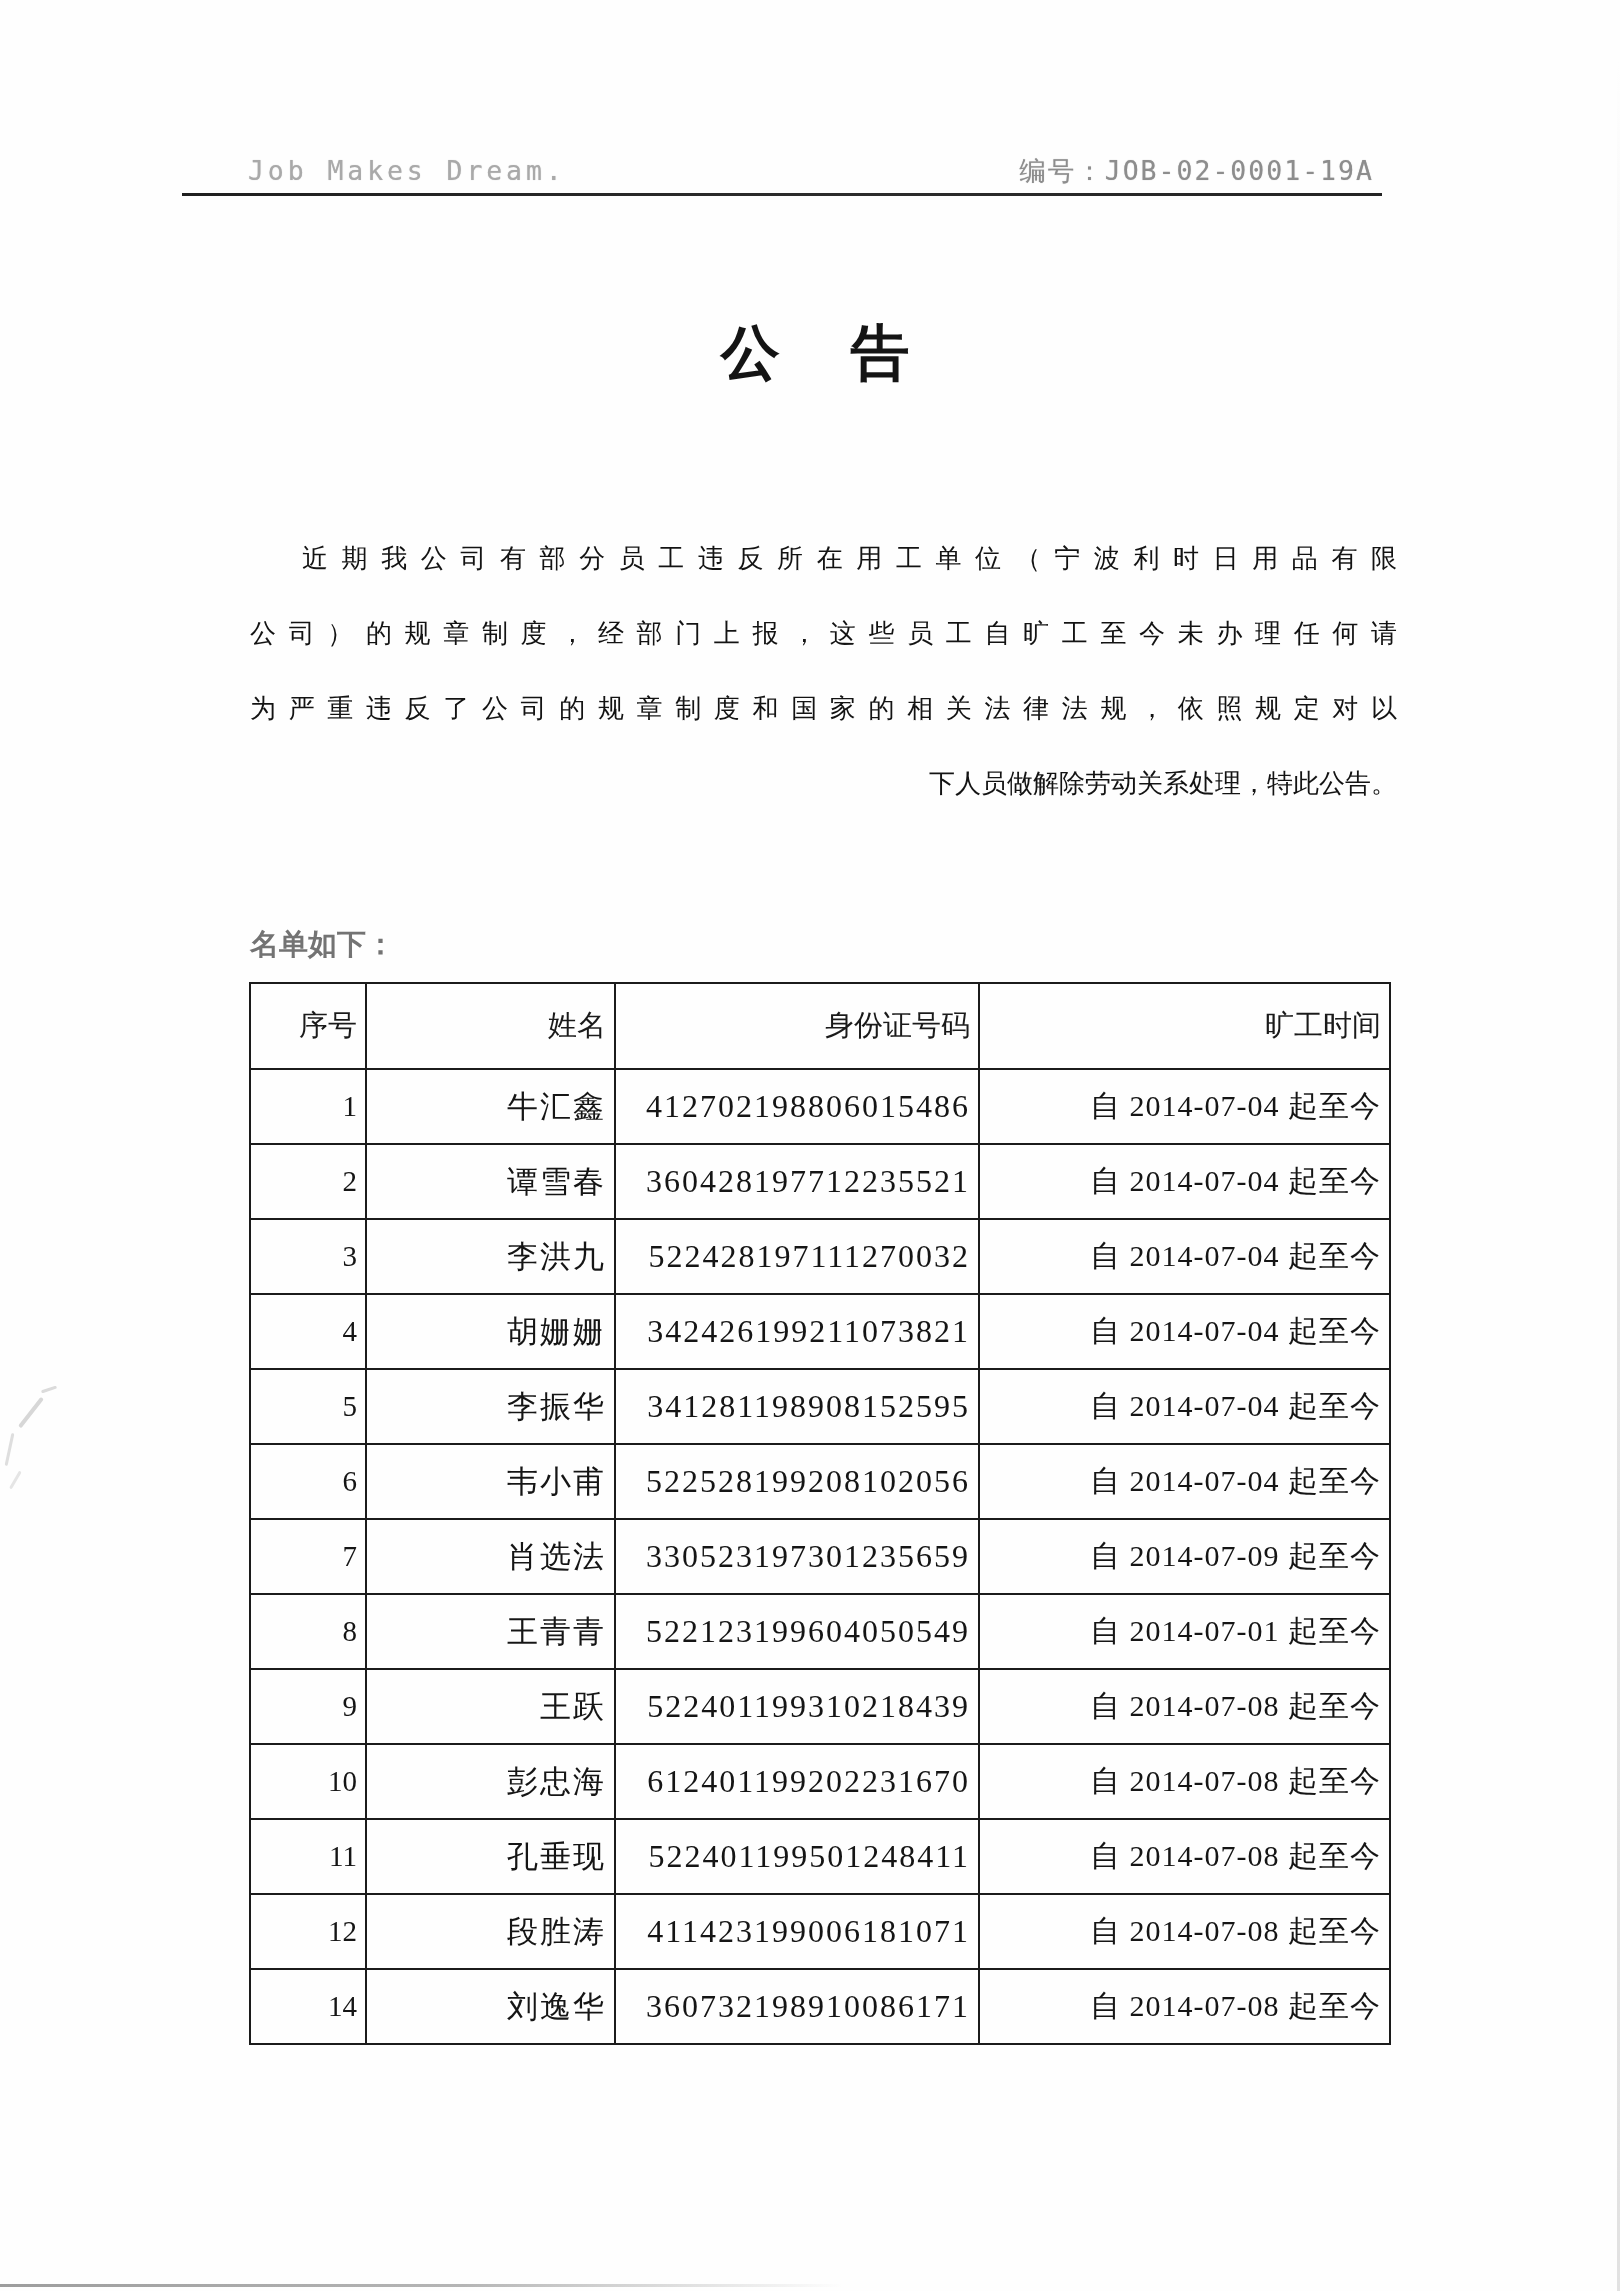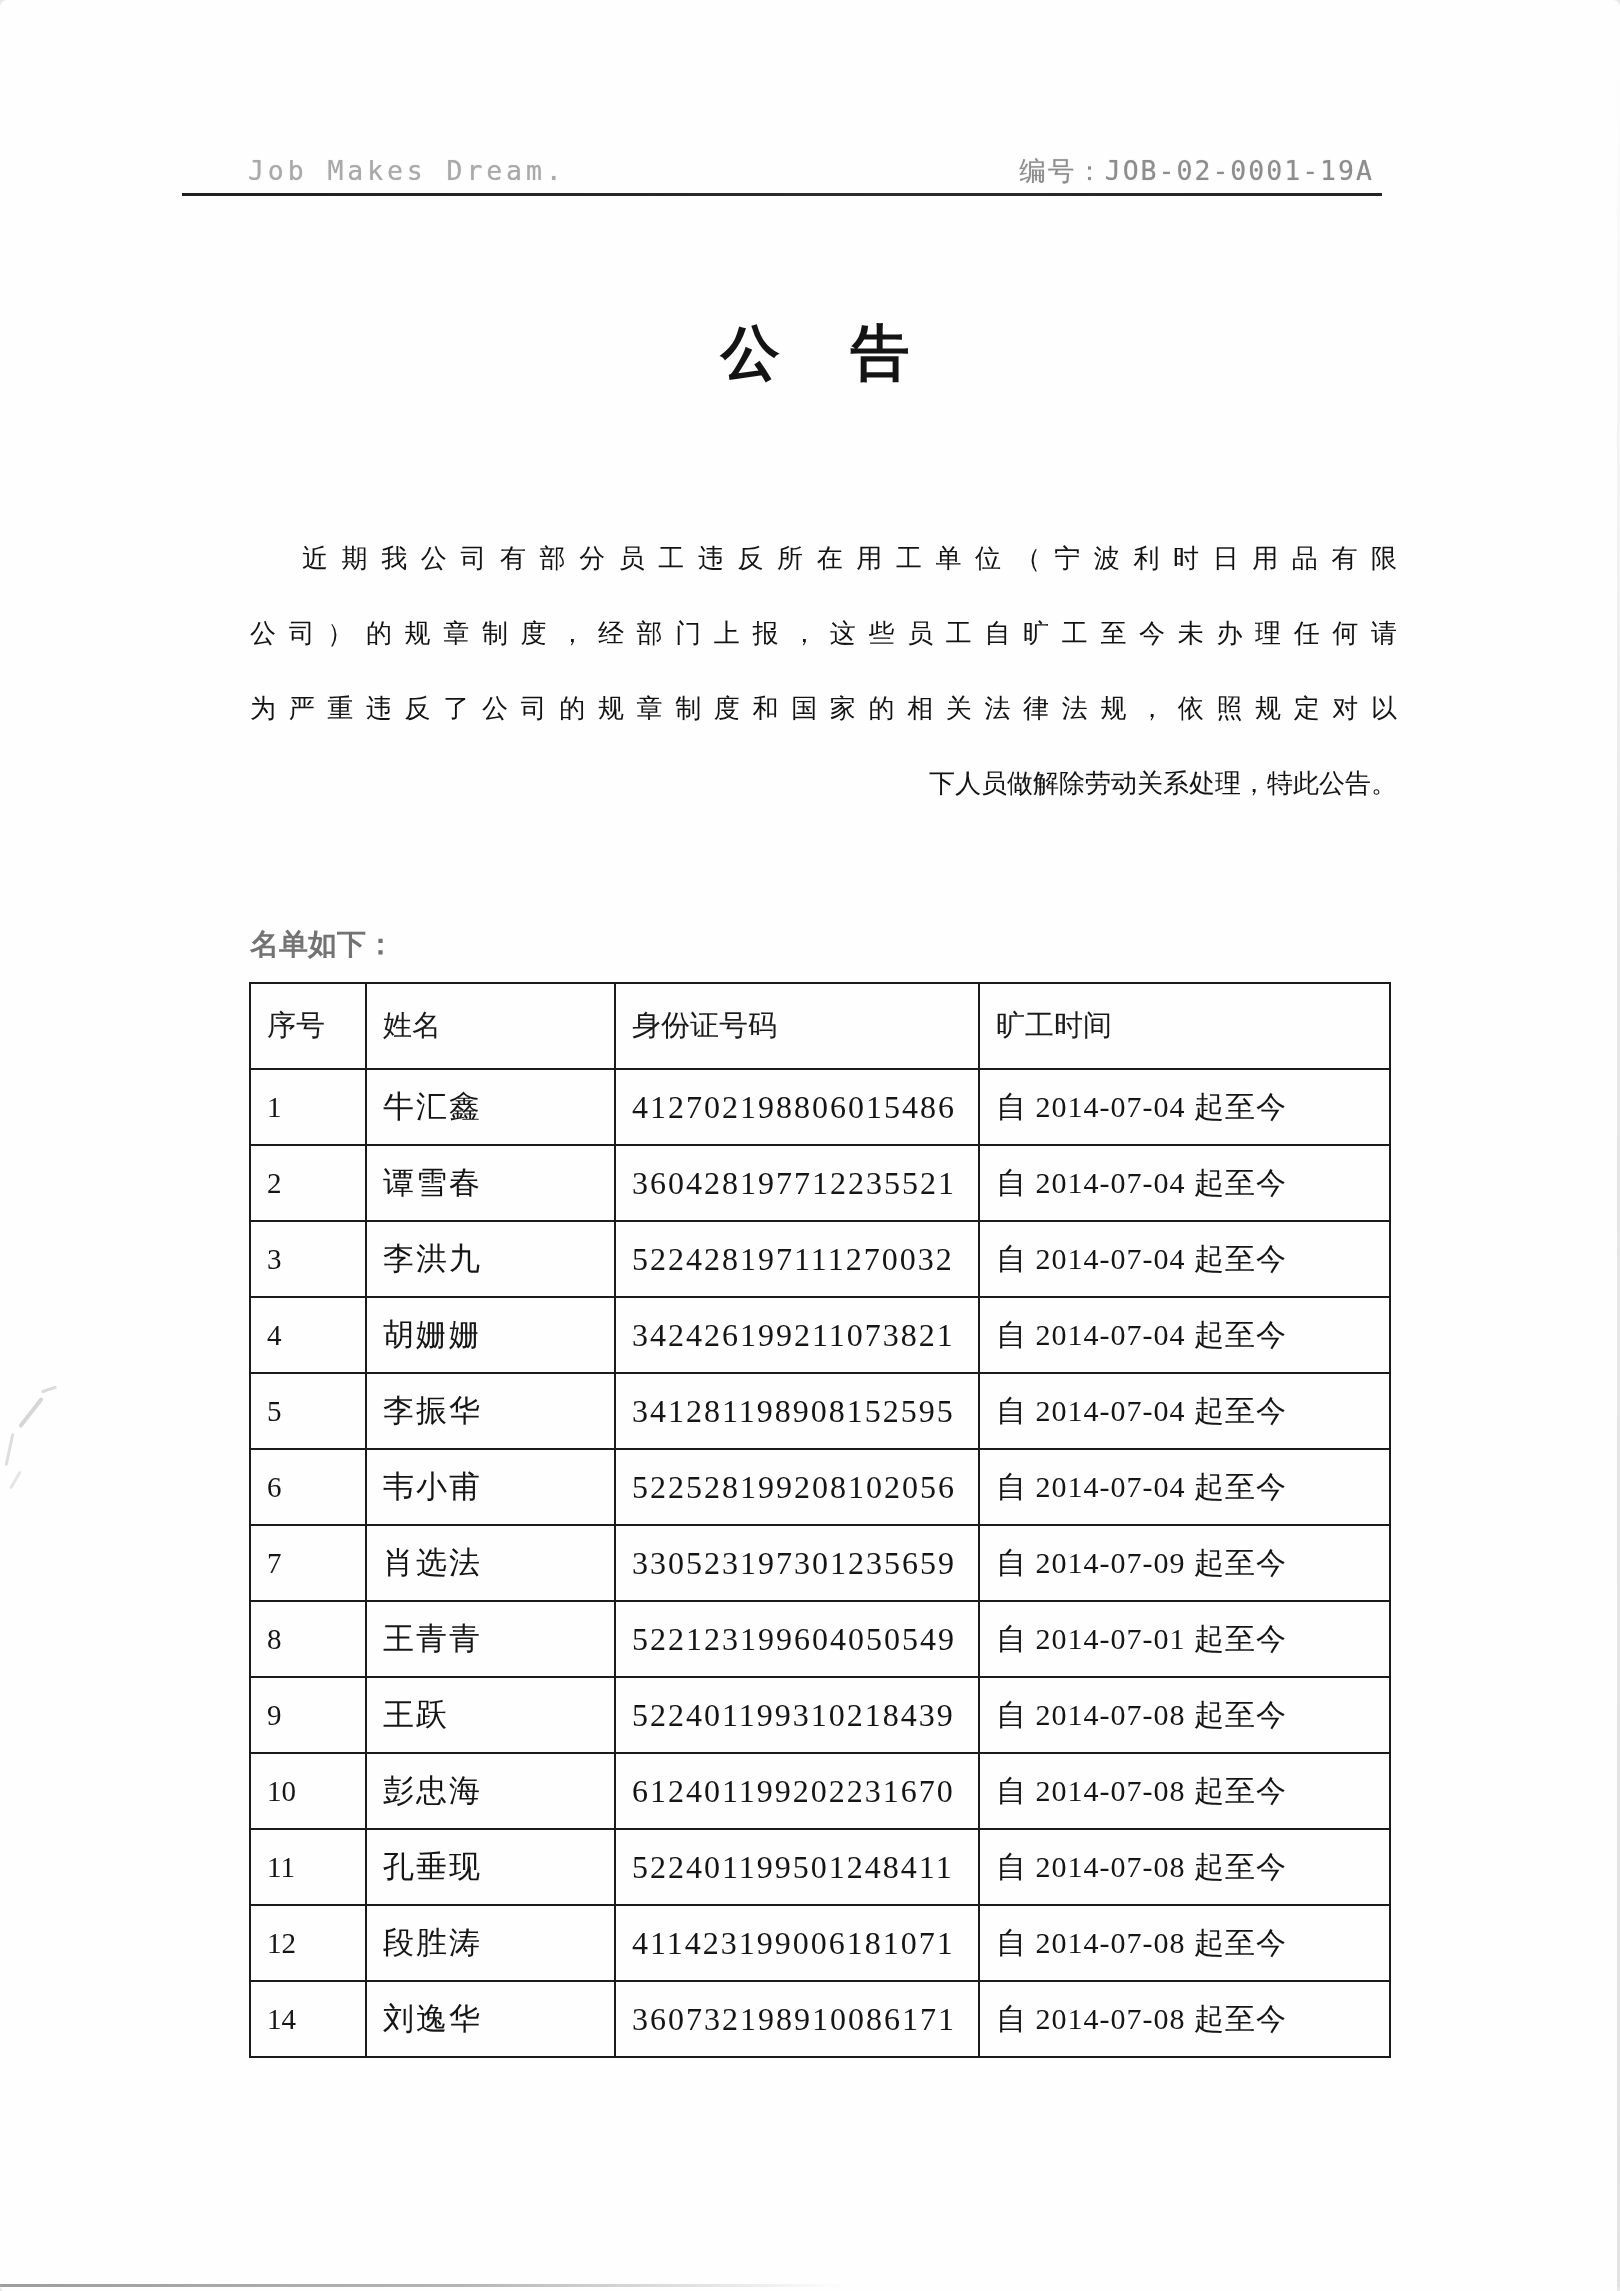--- a/index.html
+++ b/index.html
@@ -4,21 +4,20 @@
 <style>
   html,body{margin:0;padding:0;background:#e8e8e8;}
   .page{
     position:relative;
     width:1620px;height:2292px;
     margin:0 auto;
     background:#fefefe;
     overflow:hidden;
     font-family:"Liberation Serif","DejaVu Serif",serif;
     color:#161616;
-    border-radius:7px;
   }
   
   .hdr-slogan{
     position:absolute;left:248px;top:155px;
     font-family:"DejaVu Sans Mono","Liberation Mono",monospace;
     font-size:26.5px;letter-spacing:3.9px;color:#a9a9a9;
     text-shadow:0 0 1px #c4c4c4;
   }
   .hdr-docno{
     position:absolute;right:246px;top:153px;
@@ -50,22 +49,22 @@
     font-size:29px;font-weight:bold;color:#737373;
     font-family:"Liberation Sans","DejaVu Sans",sans-serif;
   }
   
   table.roster{
     position:absolute;left:249px;top:982px;width:1139px;
     border-collapse:collapse;table-layout:fixed;
   }
   .roster th,.roster td{
     border:2px solid #1b1b1b;
-    text-align:left;vertical-align:middle;
-    padding:16px;overflow:hidden;white-space:nowrap;margin-top:24px;
+    text-align:right;vertical-align:middle;
+    padding:8px;overflow:hidden;white-space:nowrap;margin-top:24px;
   }
   .roster thead tr{height:86px;}
   .roster tbody tr{height:75px;}
   .roster th{font-size:29px;font-weight:normal;color:#1a1a1a;}
   .roster td{font-size:30px;color:#151515;}
   .roster td:nth-child(1){font-size:29px;}
   .roster td:nth-child(2){font-size:31px;letter-spacing:2px;}
   .roster td:nth-child(3){font-size:32px;letter-spacing:2px;}
   .roster td:nth-child(4){font-size:30px;letter-spacing:1px;}
   

